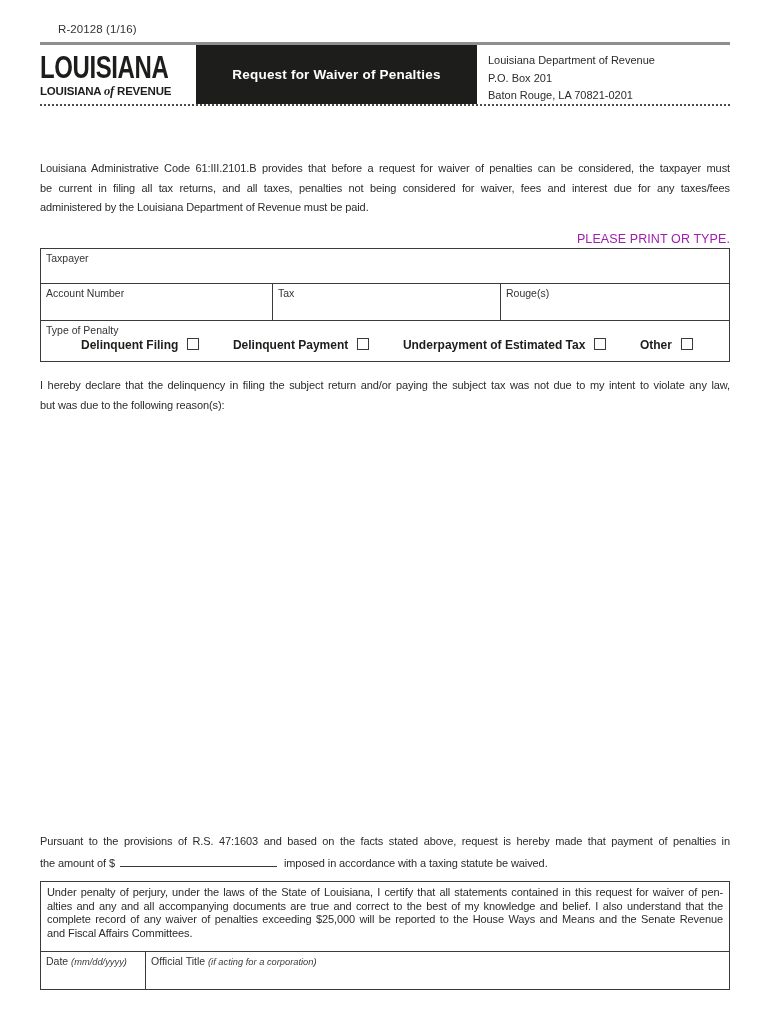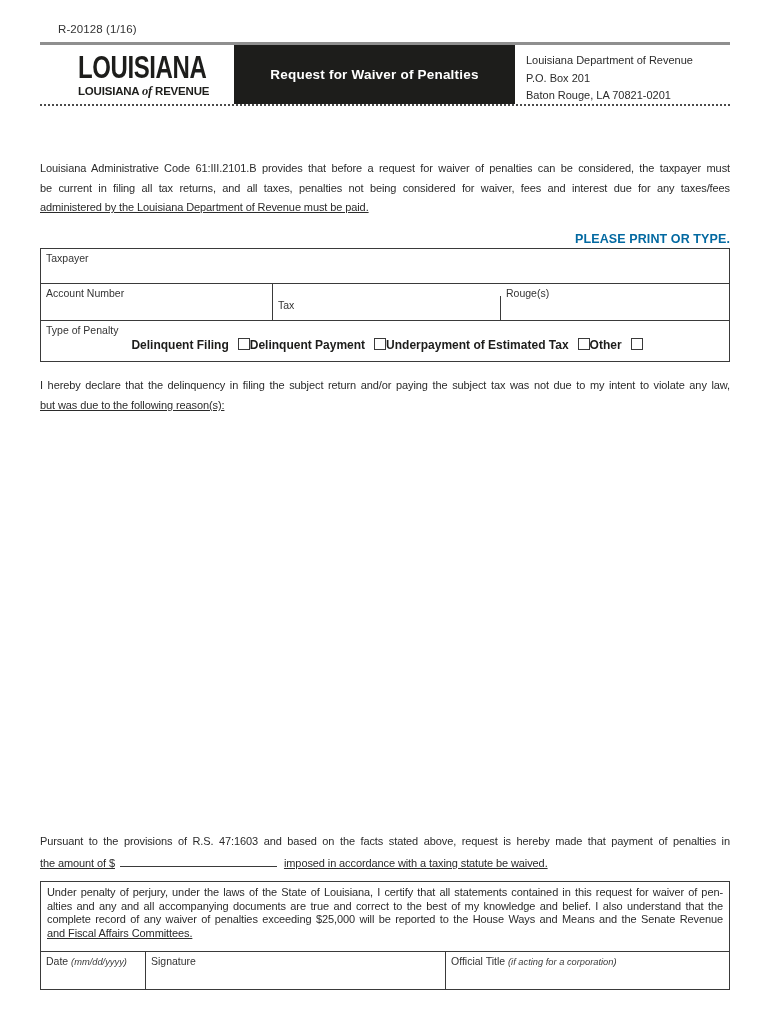--- a/index.html
+++ b/index.html
@@ -10,53 +10,53 @@
     color: #2b2b2b;
     position: relative;
     overflow: hidden;
   }
   .page { position: absolute; left: 0; top: 0; width: 770px; height: 1024px; background: #fff; }
 
   
   .form-number { position: absolute; left: 42px; top: 23px; font-size: 11.5px; color: #333; letter-spacing: 0.1px; margin-left: 16px; }
   .top-rule { position: absolute; left: 40px; top: 42px; width: 690px; height: 3px; background: #8f8f8f; }
   .header-row { position: absolute; left: 40px; top: 45px; width: 690px; height: 59px; display: flex; }
-  .logo-block { width: 156px; padding-top: 6px; margin-left: 38px; }
+  .logo-block { width: 156px; padding-top: 6px; }
   .logo-name {
     font-weight: bold; font-size: 30px; color: #1d1d1b; letter-spacing: -0.5px;
     transform: scaleX(0.80) scaleY(1.05); transform-origin: left top; white-space: nowrap; line-height: 32px;
   }
   .logo-dept { font-weight: bold; font-size: 11.5px; color: #1d1d1b; letter-spacing: -0.2px; white-space: nowrap; margin-top: 1px; }
   .logo-dept .of { font-family: "Liberation Serif", "DejaVu Serif", serif; font-style: italic; font-weight: bold; font-size: 12.5px; }
   .banner {
     width: 281px; background: #1d1d1b; color: #ffffff;
     display: flex; align-items: center; justify-content: center;
   }
   .banner-title { font-weight: bold; font-size: 13.5px; letter-spacing: 0.2px; }
   .addr-block { width: 189px; padding: 7px 0 0 11px; font-size: 11px; line-height: 17.5px; color: #2b2b2b; }
   .dotted-rule { position: absolute; left: 40px; top: 104px; width: 690px; border-bottom: 2px dotted #4a4a4a; }
 
   
   .para { position: absolute; left: 40px; width: 690px; font-size: 11px; letter-spacing: -0.1px; color: #2b2b2b; }
   .para .ln { line-height: 19.5px; }
   .jl { text-align: justify; text-align-last: justify; }
-  .ll { text-align: left; text-decoration: underline; }
+  .ll { text-align: left; }
   .intro { top: 159px; }
-  .print-note { position: absolute; right: 40px; top: 232px; font-weight: bold; font-size: 12.5px; letter-spacing: 0.1px; color: #0369a1; padding-left: 48px; }
+  .print-note { position: absolute; right: 40px; top: 232px; font-weight: normal; font-size: 12.5px; letter-spacing: 0.1px; color: #a21caf; padding-left: 48px; }
 
   
   .main-table { position: absolute; left: 40px; top: 248px; width: 690px; border: 1px solid #3a3a3a; }
   .cell-label { font-size: 10.5px; color: #333; padding: 3px 0 0 5px; }
   .row-taxpayer { height: 35px; border-bottom: 1px solid #3a3a3a; }
   .row-3col { height: 37px; border-bottom: 1px solid #3a3a3a; display: flex; }
   .c-acct { width: 232px; border-right: 1px solid #3a3a3a; }
-  .c-tax { width: 228px; border-right: 1px solid #3a3a3a; margin-top: 12px; }
+  .c-tax { width: 228px; border-right: 1px solid #3a3a3a; }
   .c-period { flex: 1; }
   .row-penalty { height: 40px; }
-  .penalty-opts { display: flex; align-items: center; padding: 2px 36px 0 40px; justify-content: center; }
+  .penalty-opts { display: flex; align-items: center; padding: 2px 36px 0 40px; justify-content: space-between; }
   .opt { font-weight: bold; font-size: 12px; color: #1d1d1b; white-space: nowrap; display: inline-flex; align-items: center; }
   .cb { display: inline-block; width: 12px; height: 12px; border: 1.4px solid #3a3a3a; margin-left: 9px; background: #fff; position: relative; top: -1px; }
 
   .declaration { top: 375px; }
   .declaration .ln { line-height: 20px; }
 
   .reason-area { position: absolute; left: 40px; top: 420px; width: 690px; height: 400px; }
 
   .request { top: 831px; }
   .request .ln { line-height: 20px; }
@@ -168,23 +168,20 @@
       <div class="ln jl">complete record of any waiver of penalties exceeding $25,000 will be reported to the House Ways and Means and the Senate Revenue</div>
       <div class="ln ll">and Fiscal Affairs Committees.</div>
     </div>
     <div class="sig-row">
       <div class="sc-date">
         <div class="cell-label">
           <span>Date</span>
           <span class="hint">(mm/dd/yyyy)</span>
         </div>
       </div>
-      <div class="sc-sign">
-        <div class="cell-label">Signature</div>
-      </div>
       <div class="sc-title">
         <div class="cell-label">
           <span>Official Title</span>
           <span class="hint">(if acting for a corporation)</span>
         </div>
       </div>
     </div>
   </div>
 
 </div>

